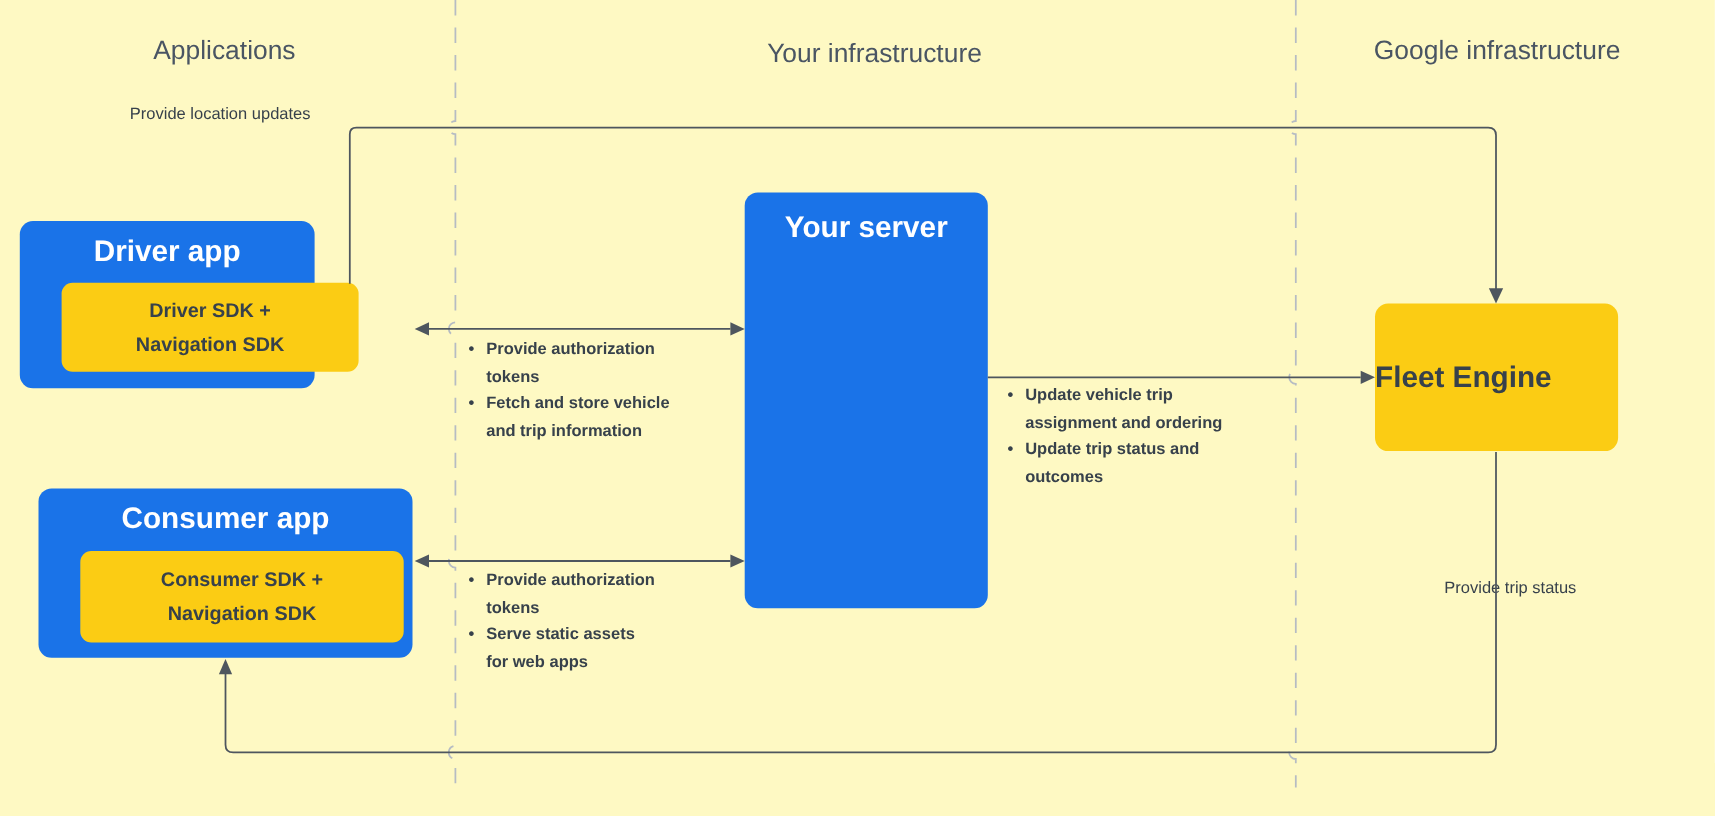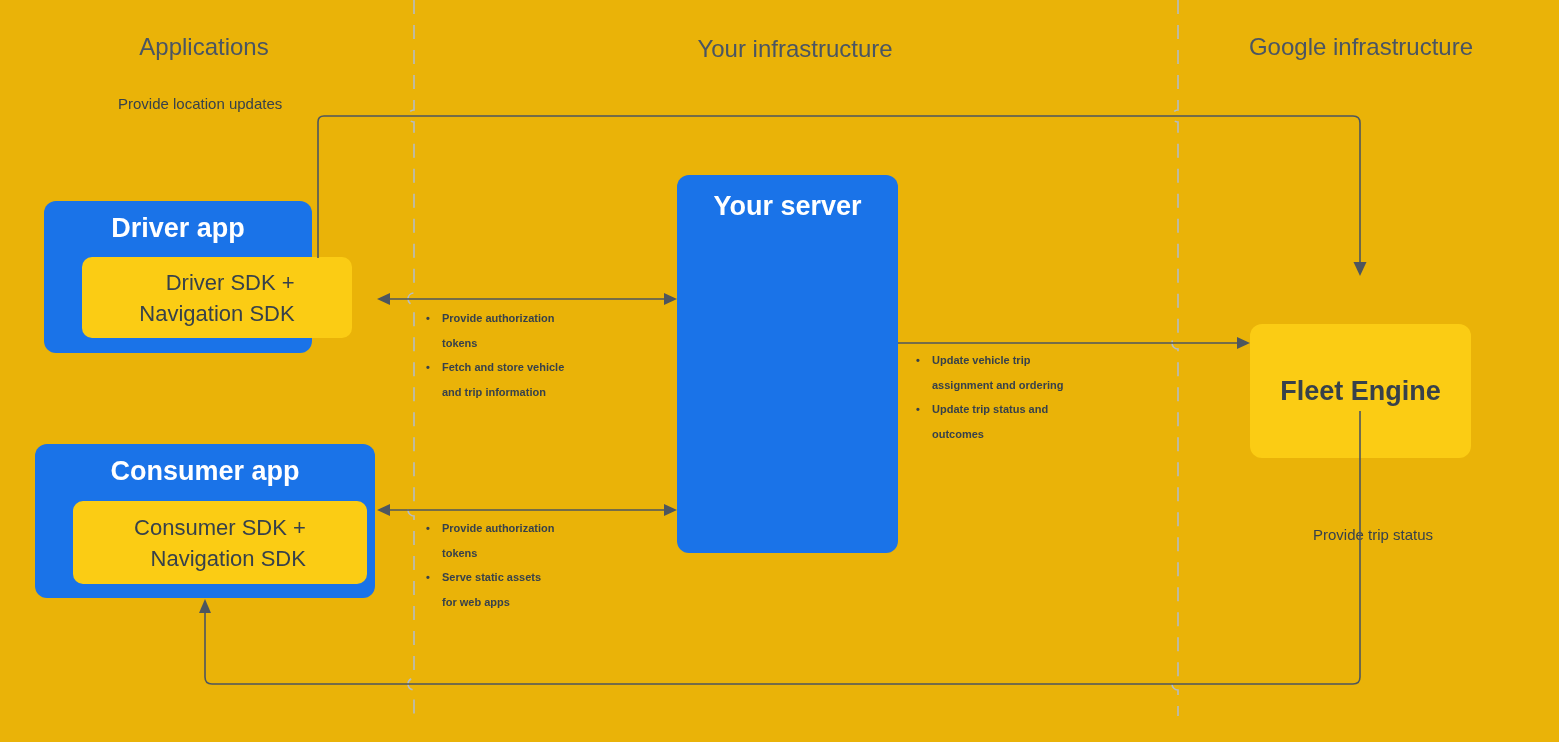--- a/index.html
+++ b/index.html
@@ -11,21 +11,21 @@
     --connector:#4e565e;
     --divider:#b6bcc3;
   }
   *{margin:0;padding:0;box-sizing:border-box;}
   html,body{background:#ffffff;}
   body{font-family:"Liberation Sans", sans-serif;}
   .canvas{
     position:relative;
     width:1559px;
     height:742px;
-    background:#eab308;
+    background:#fef9c3;
     overflow:hidden;
   }
   svg.wires{
     position:absolute;
     left:0;top:0;
     width:1559px;height:742px;
     pointer-events:none;
     z-index:5;
   }
   .divider-path{
@@ -69,45 +69,44 @@
   .sdk-box{
     position:absolute;
     background:var(--node-yellow);
     border-radius:10px;
     display:flex;
     align-items:center;
     justify-content:center;
     text-align:center;
   }
   .sdk-label{
-    font-size:22px;
-    font-weight:400;
+    font-size:18px;
+    font-weight:700;
     line-height:31px;
     color:var(--text-dark);
     white-space:pre-line;
-    text-align:right;
   }
   .fleet-title, .server-title-wrap{color:var(--text-dark);}
   .edge-label{
     position:absolute;
     font-size:15px;
     font-weight:400;
     color:var(--text-dark);
     white-space:nowrap;
     z-index:4;
   }
   .bullet-list{
     position:absolute;
     list-style:none;
     z-index:4;
   }
   .bullet-list li{
     position:relative;
     padding-left:16px;
-    font-size:11px;
+    font-size:15px;
     font-weight:700;
     line-height:24.5px;
     color:var(--text-dark);
   }
   .bullet-list li::before{
     content:"\2022";
     position:absolute;
     left:0;
     top:0;
   }
@@ -115,41 +114,41 @@
 </style>
 </head>
 <body>
 
 <div class="canvas">
 
   <div class="lane-label" style="left:204px;top:33px;">Applications</div>
   <div class="lane-label" style="left:795px;top:35px;">Your infrastructure</div>
   <div class="lane-label" style="left:1361px;top:33px;">Google infrastructure</div>
 
-  <div class="node blue" style="left:44px;top:201px;width:268px;height:152px;">
+  <div class="node blue" style="left:18px;top:201px;width:268px;height:152px;">
     <div class="node-title" style="margin-top:12px;">Driver app</div>
     <div class="sdk-box" style="left:38px;top:56px;width:270px;height:81px;">
       <div class="sdk-label">Driver SDK +
 Navigation SDK</div>
     </div>
   </div>
 
   <div class="node blue" style="left:35px;top:444px;width:340px;height:154px;">
     <div class="node-title" style="margin-top:12px;">Consumer app</div>
     <div class="sdk-box" style="left:38px;top:57px;width:294px;height:83px;">
       <div class="sdk-label">Consumer SDK +
 Navigation SDK</div>
     </div>
   </div>
 
   <div class="node blue" style="left:677px;top:175px;width:221px;height:378px;">
     <div class="node-title" style="margin-top:16px;">Your server</div>
   </div>
 
-  <div class="node yellow" style="left:1250px;top:276px;width:221px;height:134px;display:flex;align-items:center;justify-content:center;margin-top:48px;">
+  <div class="node yellow" style="left:1250px;top:276px;width:221px;height:134px;display:flex;align-items:center;">
     <div class="node-title fleet-title" style="color:var(--text-dark);">Fleet Engine</div>
   </div>
 
   <div class="edge-label" style="left:118px;top:95px;">Provide location updates</div>
   <div class="edge-label" style="left:1313px;top:526px;">Provide trip status</div>
 
   <ul class="bullet-list" style="left:426px;top:306px;width:240px;">
     <li><span>Provide authorization
 tokens</span></li>
     <li><span>Fetch and store vehicle

